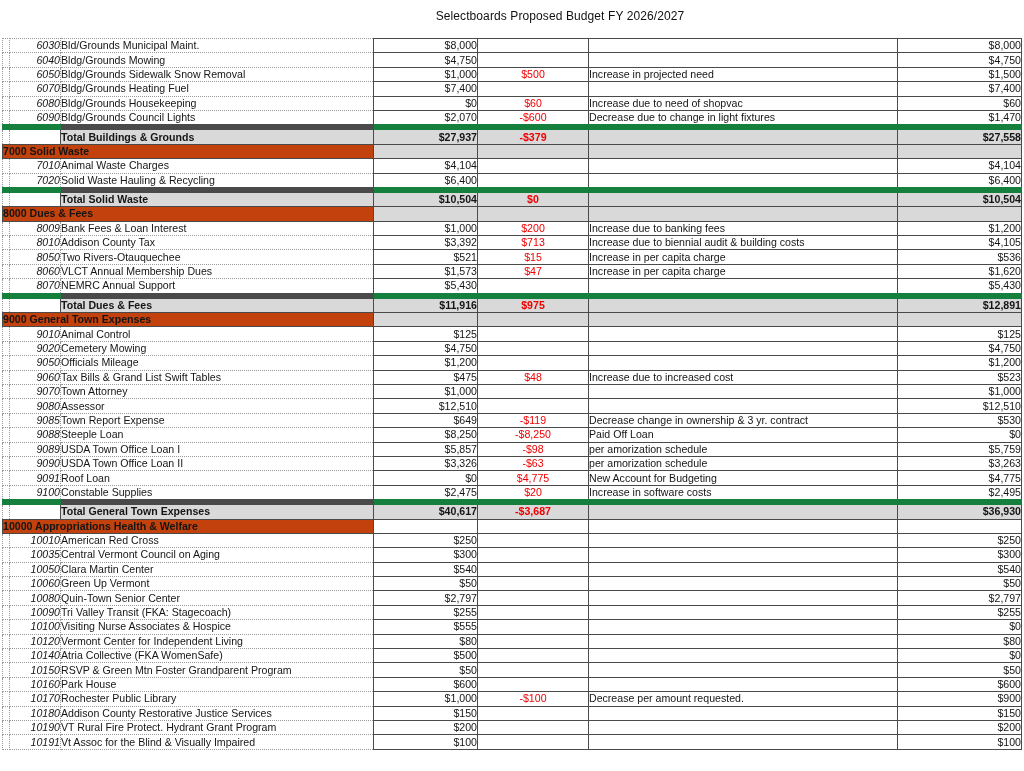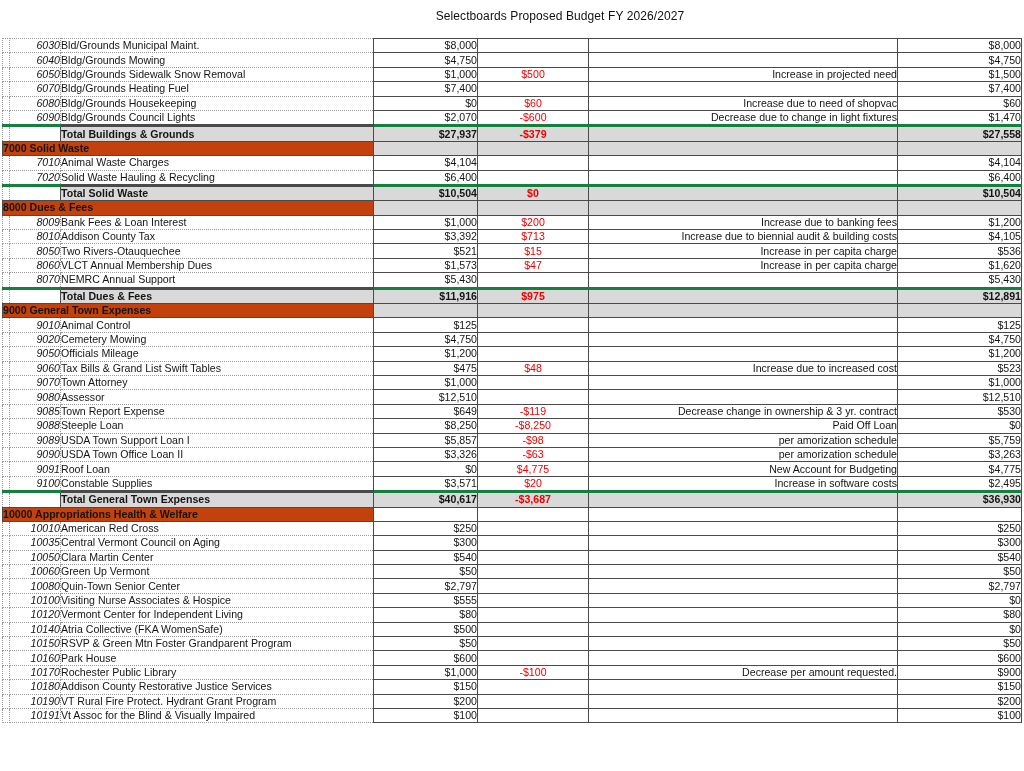--- a/index.html
+++ b/index.html
@@ -40,24 +40,24 @@
   }
   
   .c-cur,.c-chg,.c-note,.c-prop{
     border:1px solid #4a4a4a;
   }
   .c-code{text-align:right;padding-right:4px;font-style:italic;}
   .c-name{text-align:left;padding-left:3px;}
   .c-label{text-align:left;padding-left:2px;font-weight:bold;}
   .c-cur{text-align:right;padding-right:4px;}
   .c-chg{text-align:center;color:#f00000;}
-  .c-note{text-align:right;padding-left:4px;}
+  .c-note{text-align:left;padding-left:4px;}
   .c-prop{text-align:right;padding-right:4px;}
   
-  .row-total td{border-top:3px solid #15803d;border-bottom:1px solid #4a4a4a;}
+  .row-total td{border-top:6px solid #15803d;border-bottom:1px solid #4a4a4a;}
   .row-total .c-name,.row-total .c-cur,.row-total .c-chg,
   .row-total .c-note,.row-total .c-prop{
     background:#d9d9d9;font-weight:bold;
   }
   .row-total .c-name{border-style:solid;border-color:#4a4a4a;}
   
   .row-section td{border-top:1px solid #4a4a4a;border-bottom:1px solid #4a4a4a;}
   .row-section .c-label{background:#c2410c;border-style:solid;border-color:#4a4a4a;}
   .row-section.gray-values .c-cur,.row-section.gray-values .c-chg,
   .row-section.gray-values .c-note,.row-section.gray-values .c-prop{
@@ -313,21 +313,21 @@
           <td class="c-code">9088</td>
           <td class="c-name">Steeple Loan</td>
           <td class="c-cur">$8,250</td>
           <td class="c-chg">-$8,250</td>
           <td class="c-note">Paid Off Loan</td>
           <td class="c-prop">$0</td>
         </tr>
         <tr class="row-detail">
           <td class="c-spacer"></td>
           <td class="c-code">9089</td>
-          <td class="c-name">USDA Town Support Loan I</td>
+          <td class="c-name">USDA Town Office Loan I</td>
           <td class="c-cur">$5,857</td>
           <td class="c-chg">-$98</td>
           <td class="c-note">per amorization schedule</td>
           <td class="c-prop">$5,759</td>
         </tr>
         <tr class="row-detail">
           <td class="c-spacer"></td>
           <td class="c-code">9090</td>
           <td class="c-name">USDA Town Office Loan II</td>
           <td class="c-cur">$3,326</td>
@@ -341,21 +341,21 @@
           <td class="c-name">Roof Loan</td>
           <td class="c-cur">$0</td>
           <td class="c-chg">$4,775</td>
           <td class="c-note">New Account for Budgeting</td>
           <td class="c-prop">$4,775</td>
         </tr>
         <tr class="row-detail">
           <td class="c-spacer"></td>
           <td class="c-code">9100</td>
           <td class="c-name">Constable Supplies</td>
-          <td class="c-cur">$3,571</td>
+          <td class="c-cur">$2,475</td>
           <td class="c-chg">$20</td>
           <td class="c-note">Increase in software costs</td>
           <td class="c-prop">$2,495</td>
         </tr>
         <tr class="row-total">
           <td class="c-spacer"></td>
           <td class="c-code"></td>
           <td class="c-name">Total General Town Expenses</td>
           <td class="c-cur">$40,617</td>
           <td class="c-chg">-$3,687</td>
@@ -406,20 +406,29 @@
           <td class="c-prop">$50</td>
         </tr>
         <tr class="row-detail">
           <td class="c-spacer"></td>
           <td class="c-code">10080</td>
           <td class="c-name">Quin-Town Senior Center</td>
           <td class="c-cur">$2,797</td>
           <td class="c-chg"></td>
           <td class="c-note"></td>
           <td class="c-prop">$2,797</td>
+        </tr>
+        <tr class="row-detail">
+          <td class="c-spacer"></td>
+          <td class="c-code">10090</td>
+          <td class="c-name">Tri Valley Transit (FKA: Stagecoach)</td>
+          <td class="c-cur">$255</td>
+          <td class="c-chg"></td>
+          <td class="c-note"></td>
+          <td class="c-prop">$255</td>
         </tr>
         <tr class="row-detail">
           <td class="c-spacer"></td>
           <td class="c-code">10100</td>
           <td class="c-name">Visiting Nurse Associates &amp; Hospice</td>
           <td class="c-cur">$555</td>
           <td class="c-chg"></td>
           <td class="c-note"></td>
           <td class="c-prop">$0</td>
         </tr>

